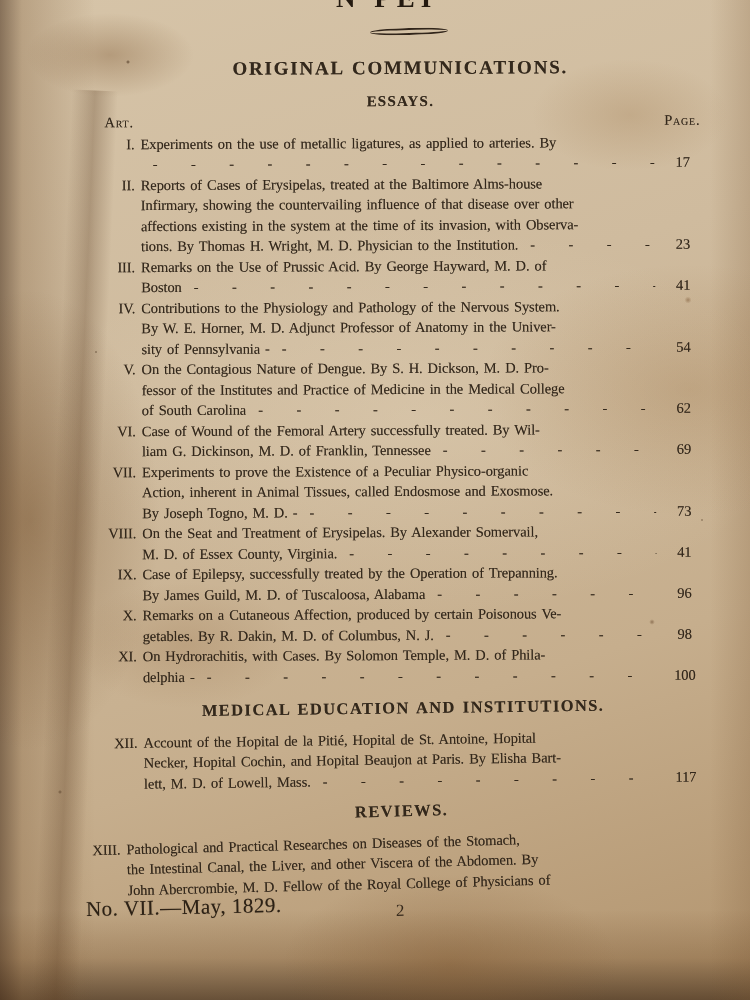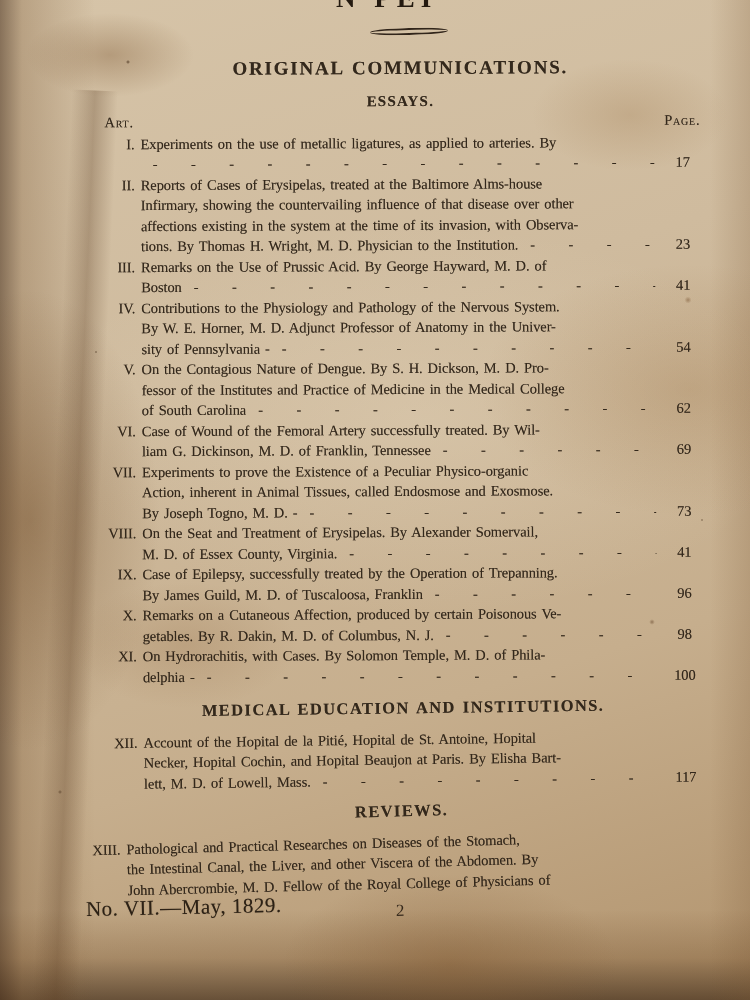--- a/index.html
+++ b/index.html
@@ -204,21 +204,21 @@
           <div class="lastline">
             <span class="txt">M. D. of Essex County, Virginia.</span>
             <span class="leader">- - - - - - - - - - - - - - - - - -</span>
           </div>
           <span class="pg">41</span>
         </div>
         <div class="entry">
           <span class="num">IX.</span>
           <div class="line">Case of Epilepsy, successfully treated by the Operation of Trepanning.</div>
           <div class="lastline">
-            <span class="txt">By James Guild, M. D. of Tuscaloosa, Franklin</span>
+            <span class="txt">By James Guild, M. D. of Tuscaloosa, Alabama</span>
             <span class="leader">- - - - - - - - - - - - - - - - - -</span>
           </div>
           <span class="pg">96</span>
         </div>
         <div class="entry">
           <span class="num">X.</span>
           <div class="line">Remarks on a Cutaneous Affection, produced by certain Poisonous Ve-</div>
           <div class="lastline">
             <span class="txt">getables.  By R. Dakin, M. D. of Columbus, N. J.</span>
             <span class="leader">- - - - - - - - - - - - - - - - - -</span>

